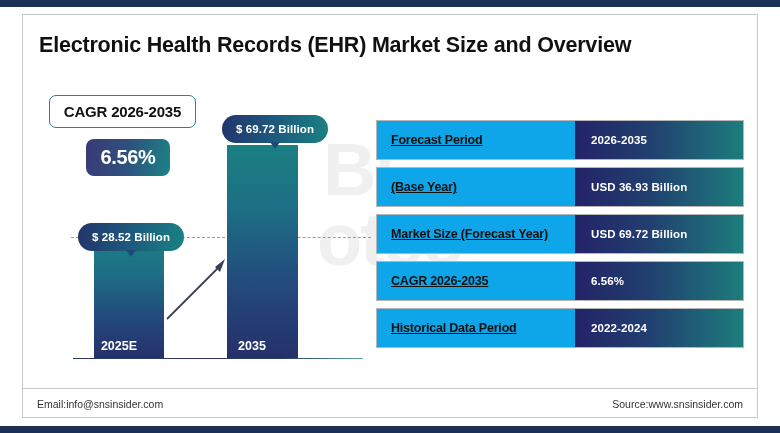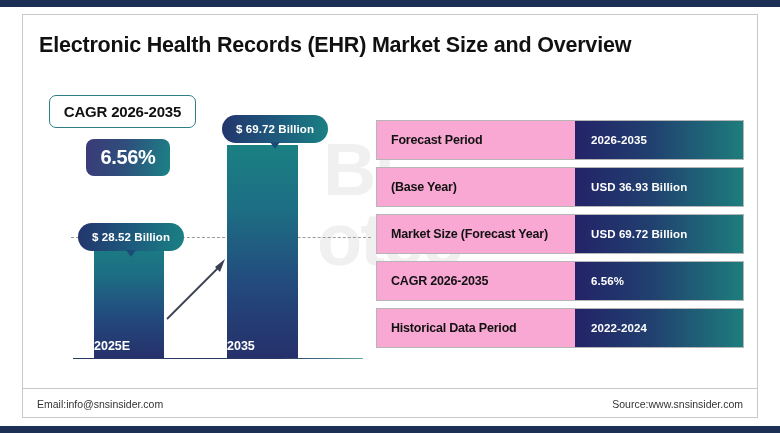--- a/index.html
+++ b/index.html
@@ -98,20 +98,21 @@
   .bar {
     position:absolute;
     background:linear-gradient(180deg,#1a8082 0%,#1d6e84 30%,#23497d 66%,#26306a 100%);
   }
   .bar.b1 { left:71px; top:223px; width:70px; height:121px; }
   .bar.b2 { left:204px; top:130px; width:71px; height:214px; }
 
   .bar-label {
     position:absolute;
     width:50px;
+    text-align:center;
     font-size:12.5px;
     font-weight:bold;
     color:#ffffff;
     z-index:5;
   }
   .bar-label.l1 { left:71px; top:324px; }
   .bar-label.l2 { left:204px; top:324px; }
 
   
   .vpill {
@@ -147,27 +148,28 @@
   }
   .trow {
     display:flex;
     height:40px;
     margin-bottom:7px;
     border:1px solid #b6b6b6;
   }
   .trow:last-child { margin-bottom:12px; }
   .tlabel {
     width:198px;
-    background:#f9a8d4;
+    background:#0ea5e9;
     display:flex; align-items:center;
     padding-left:14px;
     font-size:12.5px;
     font-weight:bold;
     color:#111111;
     letter-spacing:-0.2px;
+    text-decoration:underline;
   }
   .tvalue {
     flex:1;
     background:linear-gradient(90deg,#232368 0%,#21406f 45%,#1d7d7d 100%);
     display:flex; align-items:center;
     padding-left:16px;
     font-size:11.5px;
     font-weight:bold;
     color:#ffffff;
     letter-spacing:0.1px;

